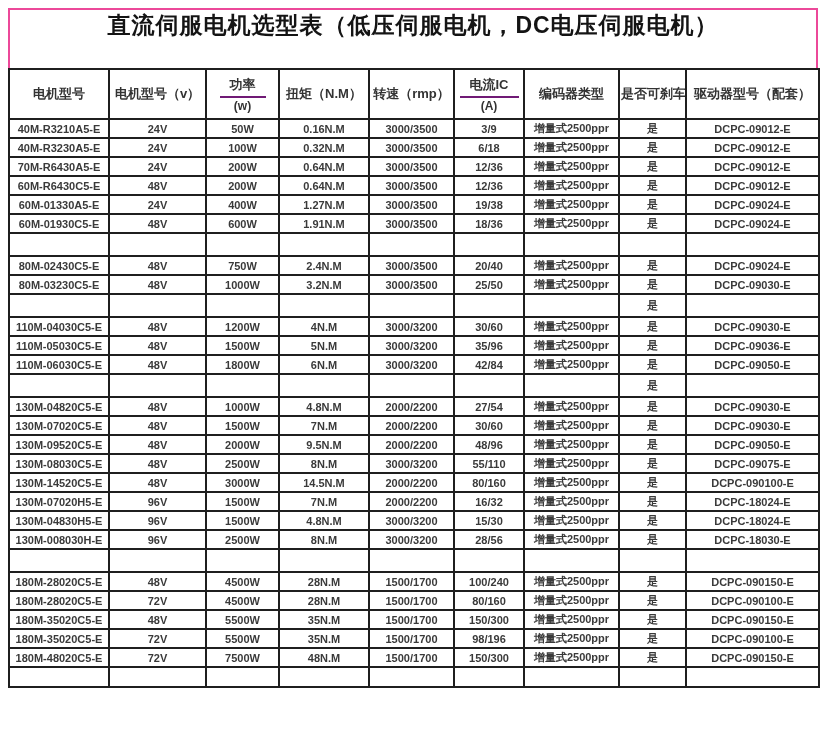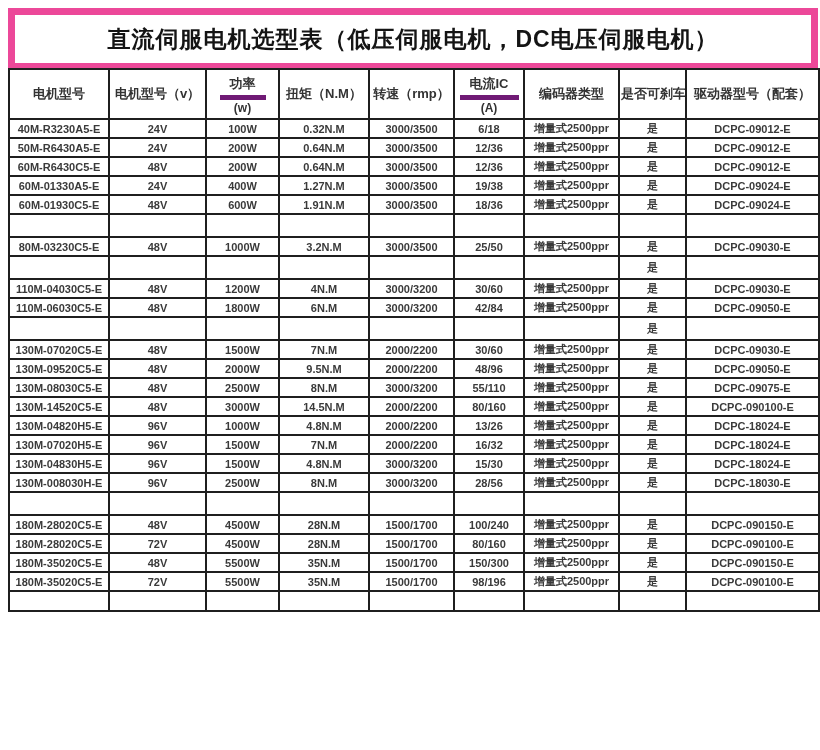--- a/index.html
+++ b/index.html
@@ -5,22 +5,22 @@
   * { margin: 0; padding: 0; box-sizing: border-box; }
   html, body { background: #ffffff; }
   body {
     width: 820px; height: 750px; overflow: hidden;
     font-family: "Liberation Sans", "DejaVu Sans", sans-serif;
     color: #3a3a3a;
   }
   .sheet { position: relative; width: 820px; height: 750px; padding: 8px 0 0 8px; overflow: hidden; }
   .title-box {
     width: 810px; height: 62px;
-    border: 7px solid #ec4899;
-    display: flex; align-items: center; justify-content: center;
+    border: 2px solid #ec4899;
+    display: flex; justify-content: center;
   }
   .title-box h1 {
     font-size: 23px; font-weight: bold; color: #141414; letter-spacing: 1px;
   }
   table.motor-table {
     width: 810px; table-layout: fixed; border-collapse: collapse;
     margin-top: -2px;
   }
   table.motor-table th, table.motor-table td {
     border: 2px solid #1f1f1f;
@@ -40,21 +40,21 @@
   .col-model   { width: 100px; }
   .col-volt    { width: 97px; }
   .col-power   { width: 73px; }
   .col-torque  { width: 90px; }
   .col-speed   { width: 85px; }
   .col-current { width: 70px; }
   .col-encoder { width: 95px; }
   .col-brake   { width: 67px; }
   .col-drive   { width: 133px; }
   .two-line { display: flex; flex-direction: column; align-items: center; justify-content: center; }
-  .two-line .top { display: inline-block; padding: 1px 10px 2px; border-bottom: 5px solid #701a75; text-align: right; }
+  .two-line .top { display: inline-block; padding: 1px 10px 2px; border-bottom: 2px solid #701a75; text-align: right; }
   .two-line .sub { font-size: 12px; padding-top: 1px; }
 </style>
 </head>
 <body>
 
 <div class="sheet">
 
   <div class="title-box">
     <h1>直流伺服电机选型表（低压伺服电机，DC电压伺服电机）</h1>
   </div>
@@ -103,32 +103,43 @@
         <th>
           <span>是否可刹车</span>
         </th>
         <th>
           <span>驱动器型号（配套）</span>
         </th>
       </tr>
     </thead>
     <tbody>
         <tr>
+          <td>40M-R3210A5-E</td>
+          <td>24V</td>
+          <td>50W</td>
+          <td>0.16N.M</td>
+          <td>3000/3500</td>
+          <td>3/9</td>
+          <td>增量式2500ppr</td>
+          <td>是</td>
+          <td>DCPC-09012-E</td>
+        </tr>
+        <tr>
           <td>40M-R3230A5-E</td>
           <td>24V</td>
           <td>100W</td>
           <td>0.32N.M</td>
           <td>3000/3500</td>
           <td>6/18</td>
           <td>增量式2500ppr</td>
           <td>是</td>
           <td>DCPC-09012-E</td>
         </tr>
         <tr>
-          <td>50M-R6430A5-E</td>
+          <td>70M-R6430A5-E</td>
           <td>24V</td>
           <td>200W</td>
           <td>0.64N.M</td>
           <td>3000/3500</td>
           <td>12/36</td>
           <td>增量式2500ppr</td>
           <td>是</td>
           <td>DCPC-09012-E</td>
         </tr>
         <tr>
@@ -169,20 +180,31 @@
           <td></td>
           <td></td>
           <td></td>
           <td></td>
           <td></td>
           <td></td>
           <td></td>
           <td></td>
         </tr>
         <tr>
+          <td>80M-02430C5-E</td>
+          <td>48V</td>
+          <td>750W</td>
+          <td>2.4N.M</td>
+          <td>3000/3500</td>
+          <td>20/40</td>
+          <td>增量式2500ppr</td>
+          <td>是</td>
+          <td>DCPC-09024-E</td>
+        </tr>
+        <tr>
           <td>80M-03230C5-E</td>
           <td>48V</td>
           <td>1000W</td>
           <td>3.2N.M</td>
           <td>3000/3500</td>
           <td>25/50</td>
           <td>增量式2500ppr</td>
           <td>是</td>
           <td>DCPC-09030-E</td>
         </tr>
@@ -202,40 +224,62 @@
           <td>48V</td>
           <td>1200W</td>
           <td>4N.M</td>
           <td>3000/3200</td>
           <td>30/60</td>
           <td>增量式2500ppr</td>
           <td>是</td>
           <td>DCPC-09030-E</td>
         </tr>
         <tr>
+          <td>110M-05030C5-E</td>
+          <td>48V</td>
+          <td>1500W</td>
+          <td>5N.M</td>
+          <td>3000/3200</td>
+          <td>35/96</td>
+          <td>增量式2500ppr</td>
+          <td>是</td>
+          <td>DCPC-09036-E</td>
+        </tr>
+        <tr>
           <td>110M-06030C5-E</td>
           <td>48V</td>
           <td>1800W</td>
           <td>6N.M</td>
           <td>3000/3200</td>
           <td>42/84</td>
           <td>增量式2500ppr</td>
           <td>是</td>
           <td>DCPC-09050-E</td>
         </tr>
         <tr class="spacer">
           <td></td>
           <td></td>
           <td></td>
           <td></td>
           <td></td>
           <td></td>
           <td></td>
           <td>是</td>
           <td></td>
+        </tr>
+        <tr>
+          <td>130M-04820C5-E</td>
+          <td>48V</td>
+          <td>1000W</td>
+          <td>4.8N.M</td>
+          <td>2000/2200</td>
+          <td>27/54</td>
+          <td>增量式2500ppr</td>
+          <td>是</td>
+          <td>DCPC-09030-E</td>
         </tr>
         <tr>
           <td>130M-07020C5-E</td>
           <td>48V</td>
           <td>1500W</td>
           <td>7N.M</td>
           <td>2000/2200</td>
           <td>30/60</td>
           <td>增量式2500ppr</td>
           <td>是</td>
@@ -266,31 +310,20 @@
         <tr>
           <td>130M-14520C5-E</td>
           <td>48V</td>
           <td>3000W</td>
           <td>14.5N.M</td>
           <td>2000/2200</td>
           <td>80/160</td>
           <td>增量式2500ppr</td>
           <td>是</td>
           <td>DCPC-090100-E</td>
-        </tr>
-        <tr>
-          <td>130M-04820H5-E</td>
-          <td>96V</td>
-          <td>1000W</td>
-          <td>4.8N.M</td>
-          <td>2000/2200</td>
-          <td>13/26</td>
-          <td>增量式2500ppr</td>
-          <td>是</td>
-          <td>DCPC-18024-E</td>
         </tr>
         <tr>
           <td>130M-07020H5-E</td>
           <td>96V</td>
           <td>1500W</td>
           <td>7N.M</td>
           <td>2000/2200</td>
           <td>16/32</td>
           <td>增量式2500ppr</td>
           <td>是</td>
@@ -366,20 +399,31 @@
           <td>180M-35020C5-E</td>
           <td>72V</td>
           <td>5500W</td>
           <td>35N.M</td>
           <td>1500/1700</td>
           <td>98/196</td>
           <td>增量式2500ppr</td>
           <td>是</td>
           <td>DCPC-090100-E</td>
         </tr>
+        <tr>
+          <td>180M-48020C5-E</td>
+          <td>72V</td>
+          <td>7500W</td>
+          <td>48N.M</td>
+          <td>1500/1700</td>
+          <td>150/300</td>
+          <td>增量式2500ppr</td>
+          <td>是</td>
+          <td>DCPC-090150-E</td>
+        </tr>
         <tr class="bottom-cut">
           <td></td>
           <td></td>
           <td></td>
           <td></td>
           <td></td>
           <td></td>
           <td></td>
           <td></td>
           <td></td>

